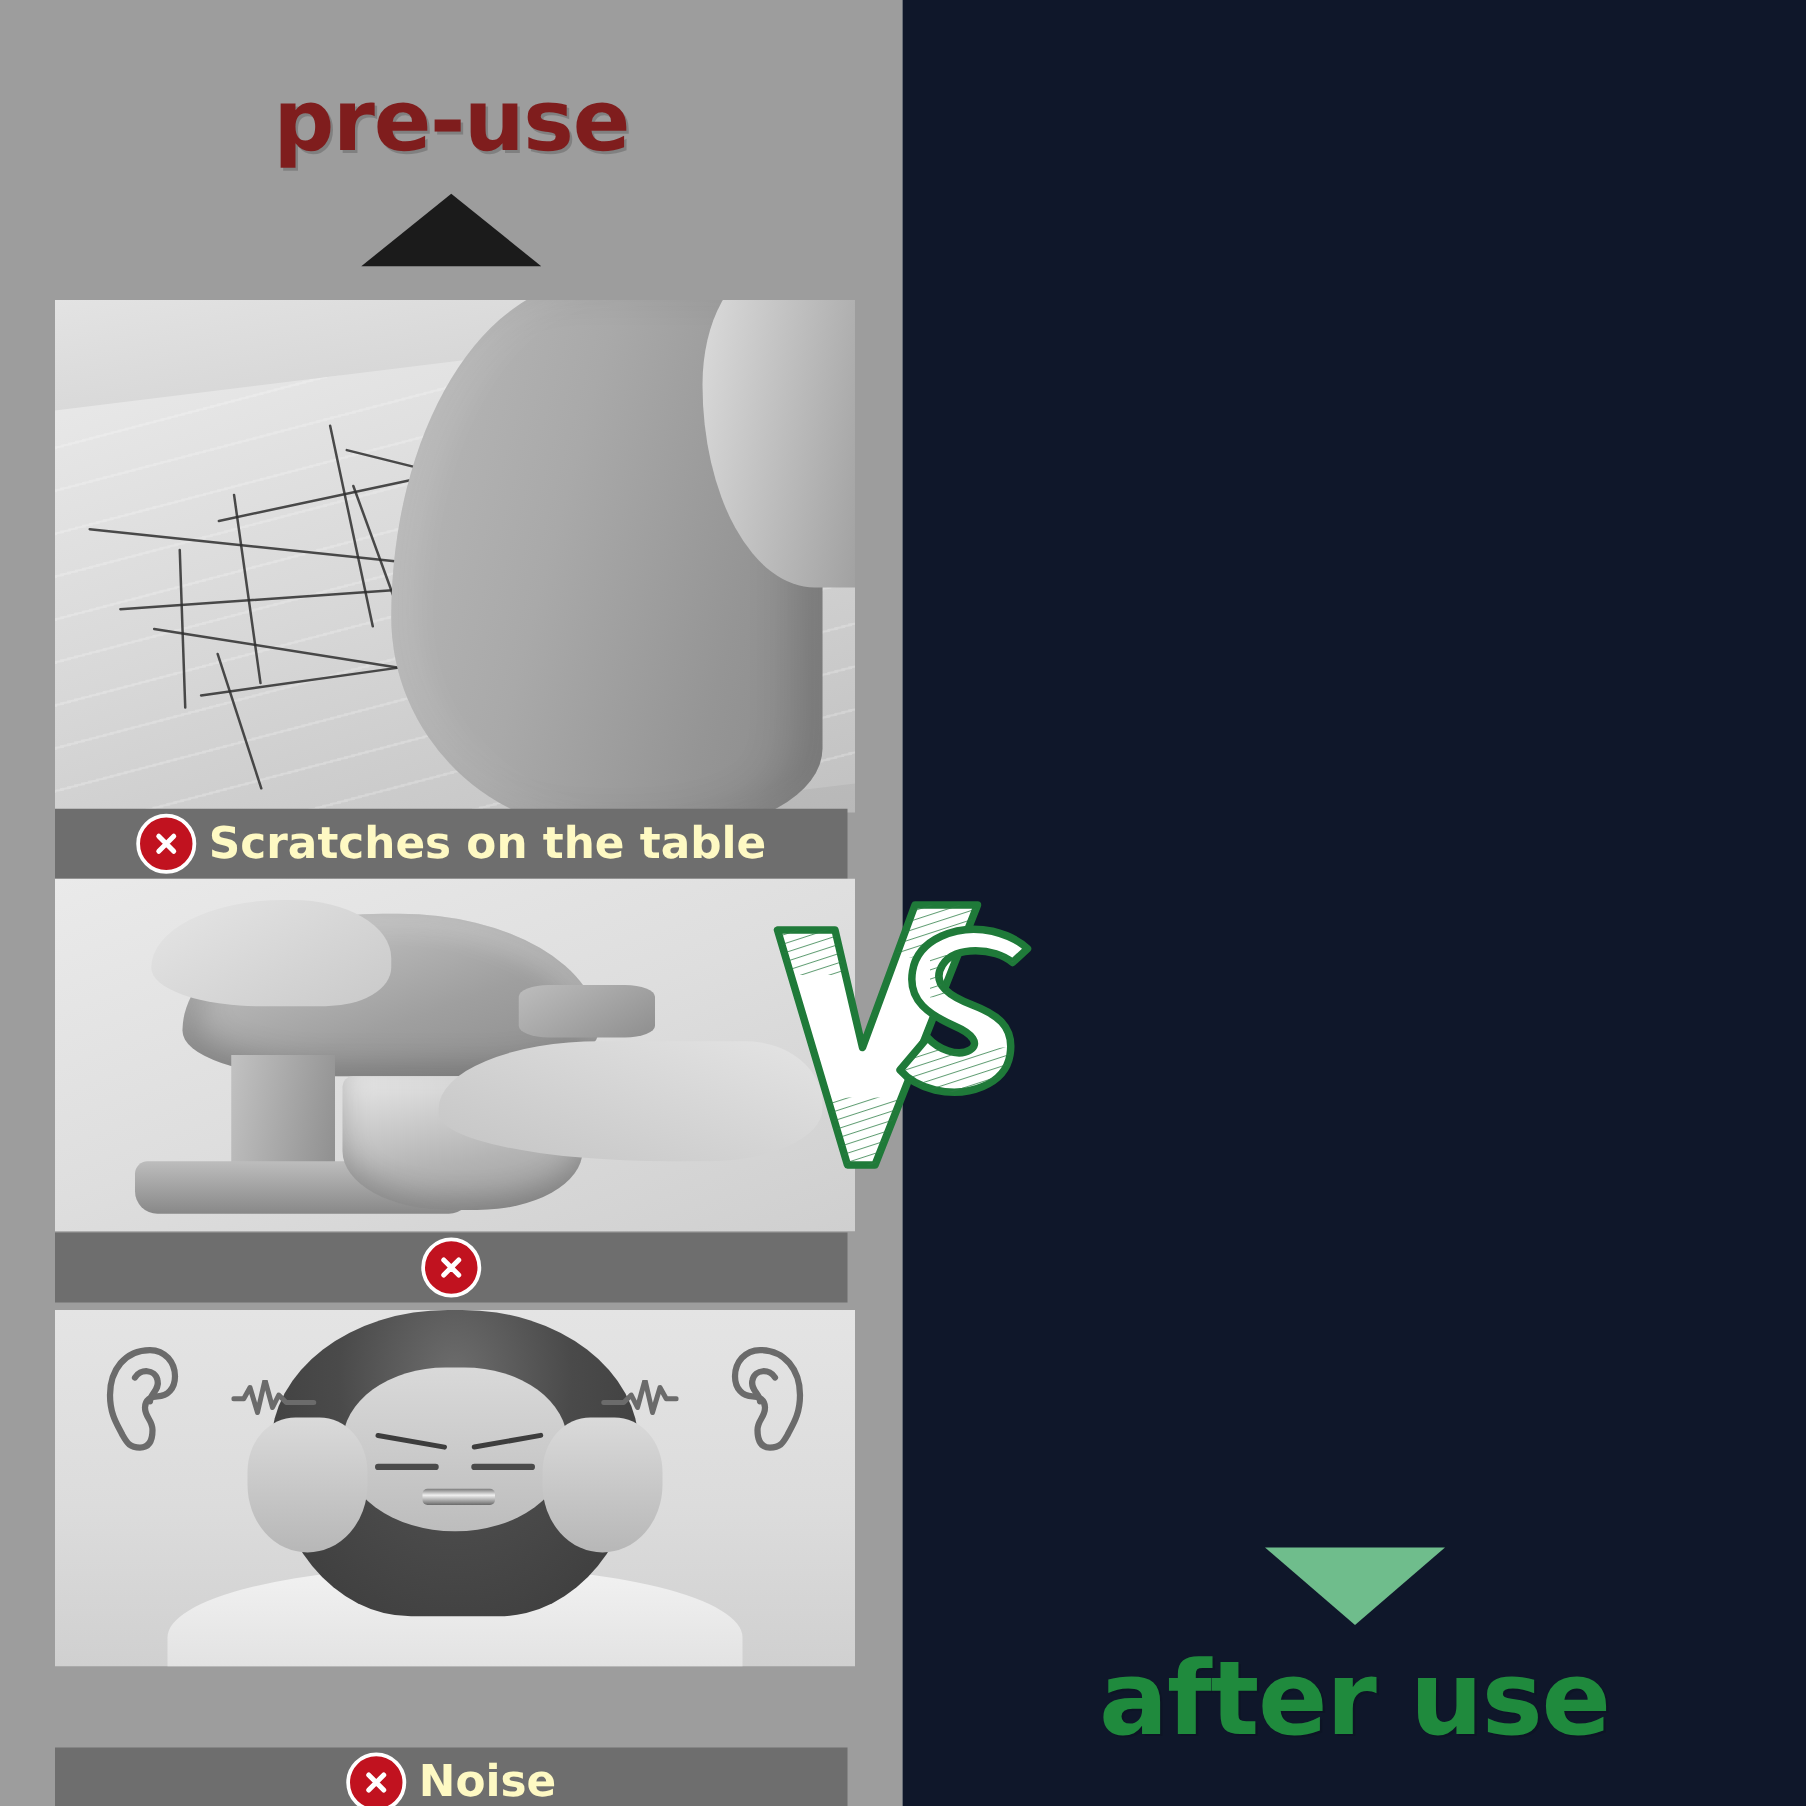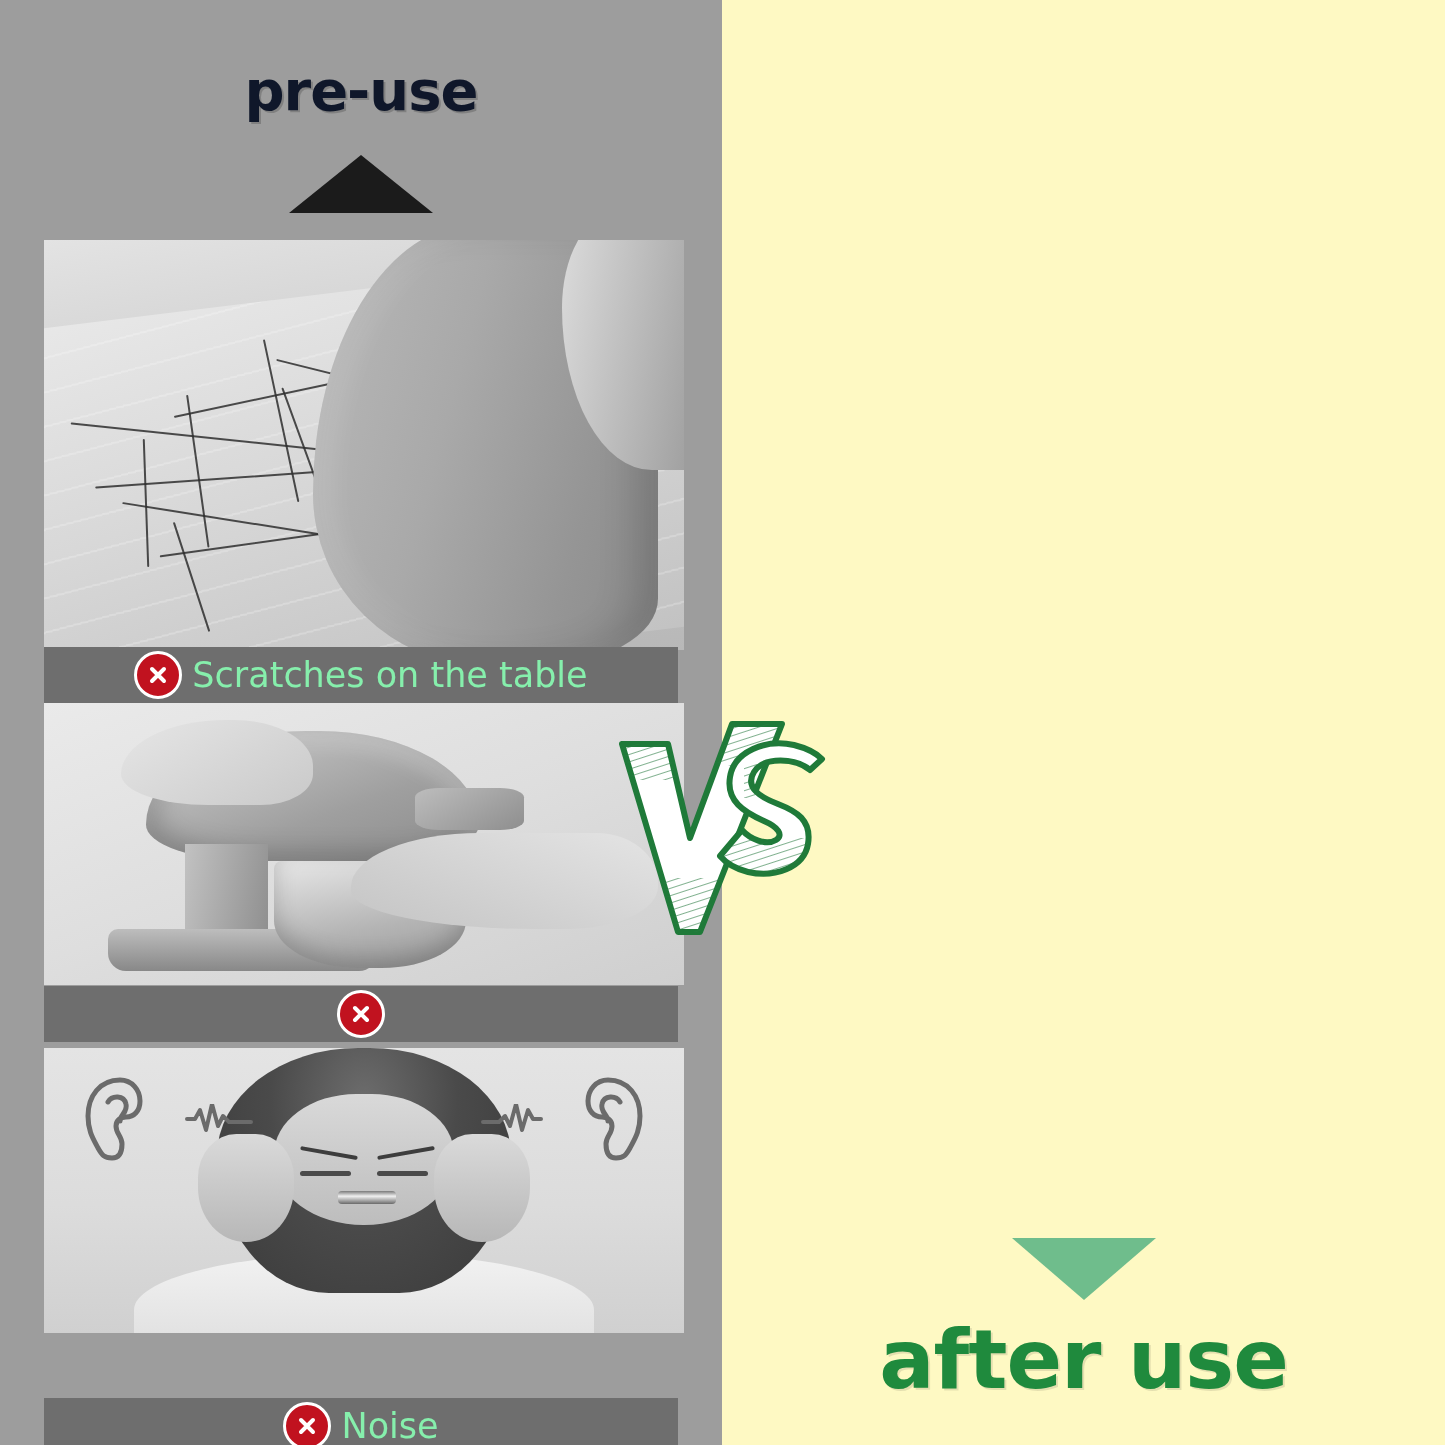--- a/index.html
+++ b/index.html
@@ -5,30 +5,30 @@
   html,body{margin:0;padding:0;}
   body{
     width:1445px;height:1445px;overflow:hidden;
     font-family:"Liberation Sans",sans-serif;
     background:#e8efe9;
   }
   #page{position:relative;width:1445px;height:1445px;overflow:hidden;}
 
   
   .panel-left{position:absolute;left:0;top:0;width:722px;height:1445px;background:#9d9d9d;}
-  .panel-right{position:absolute;left:722px;top:0;width:723px;height:1445px;background:#fef9c3;}
+  .panel-right{position:absolute;left:722px;top:0;width:723px;height:1445px;background:#0f172a;}
 
   
   .heading{
     position:absolute;text-align:center;width:100%;
     font-weight:900;letter-spacing:-1px;
     font-family:"DejaVu Sans",sans-serif;
   }
   .heading-pre{
-    left:0;top:58px;font-size:56px;color:#0f172a;
+    left:0;top:58px;font-size:68px;color:#7f1d1d;
     text-shadow:2px 2px 0 rgba(0,0,0,.18);
   }
   .heading-after{
     left:0;top:1312px;font-size:82px;color:#1f8a3d;
     text-shadow:2px 2px 0 rgba(0,0,0,.10);
   }
   .tri-down-dark{
     position:absolute;left:50%;top:155px;transform:translateX(-50%);
     width:0;height:0;border-left:72px solid transparent;border-right:72px solid transparent;
     border-bottom:58px solid #1b1b1b;
@@ -98,21 +98,21 @@
     background:linear-gradient(180deg,#f2f2f2,#dcdcdc);border-radius:50% 50% 0 0;}
   .ear-hand{position:absolute;top:30%;width:15%;height:38%;
     background:linear-gradient(180deg,#dadada,#b7b7b7);border-radius:40% 40% 50% 50%;}
   .ear-icon{position:absolute;top:24px;width:86px;height:94px;}
   .wave{position:absolute;top:56px;width:74px;height:30px;}
 
   
   .bar{position:absolute;display:flex;align-items:center;justify-content:center;gap:10px;}
   .bar-left{left:44px;width:634px;height:56px;background:#6e6e6e;}
   .bar-text{font-weight:700;white-space:nowrap;}
-  .bar-left .bar-text{font-size:35px;color:#86efac;font-weight:400;
+  .bar-left .bar-text{font-size:35px;color:#fef9c3;font-weight:700;
      font-family:"DejaVu Sans",sans-serif;}
   .lb1{top:647px;} .lb2{top:986px;} .lb3{top:1398px;}
 
   .badge-x{width:42px;height:42px;border-radius:50%;background:#c1121f;
     border:3px solid #fff;display:flex;align-items:center;justify-content:center;flex:0 0 auto;}
   .badge-x svg{display:block;}
 
   
   .vs{position:absolute;left:604px;top:718px;width:230px;height:220px;}
 </style>

